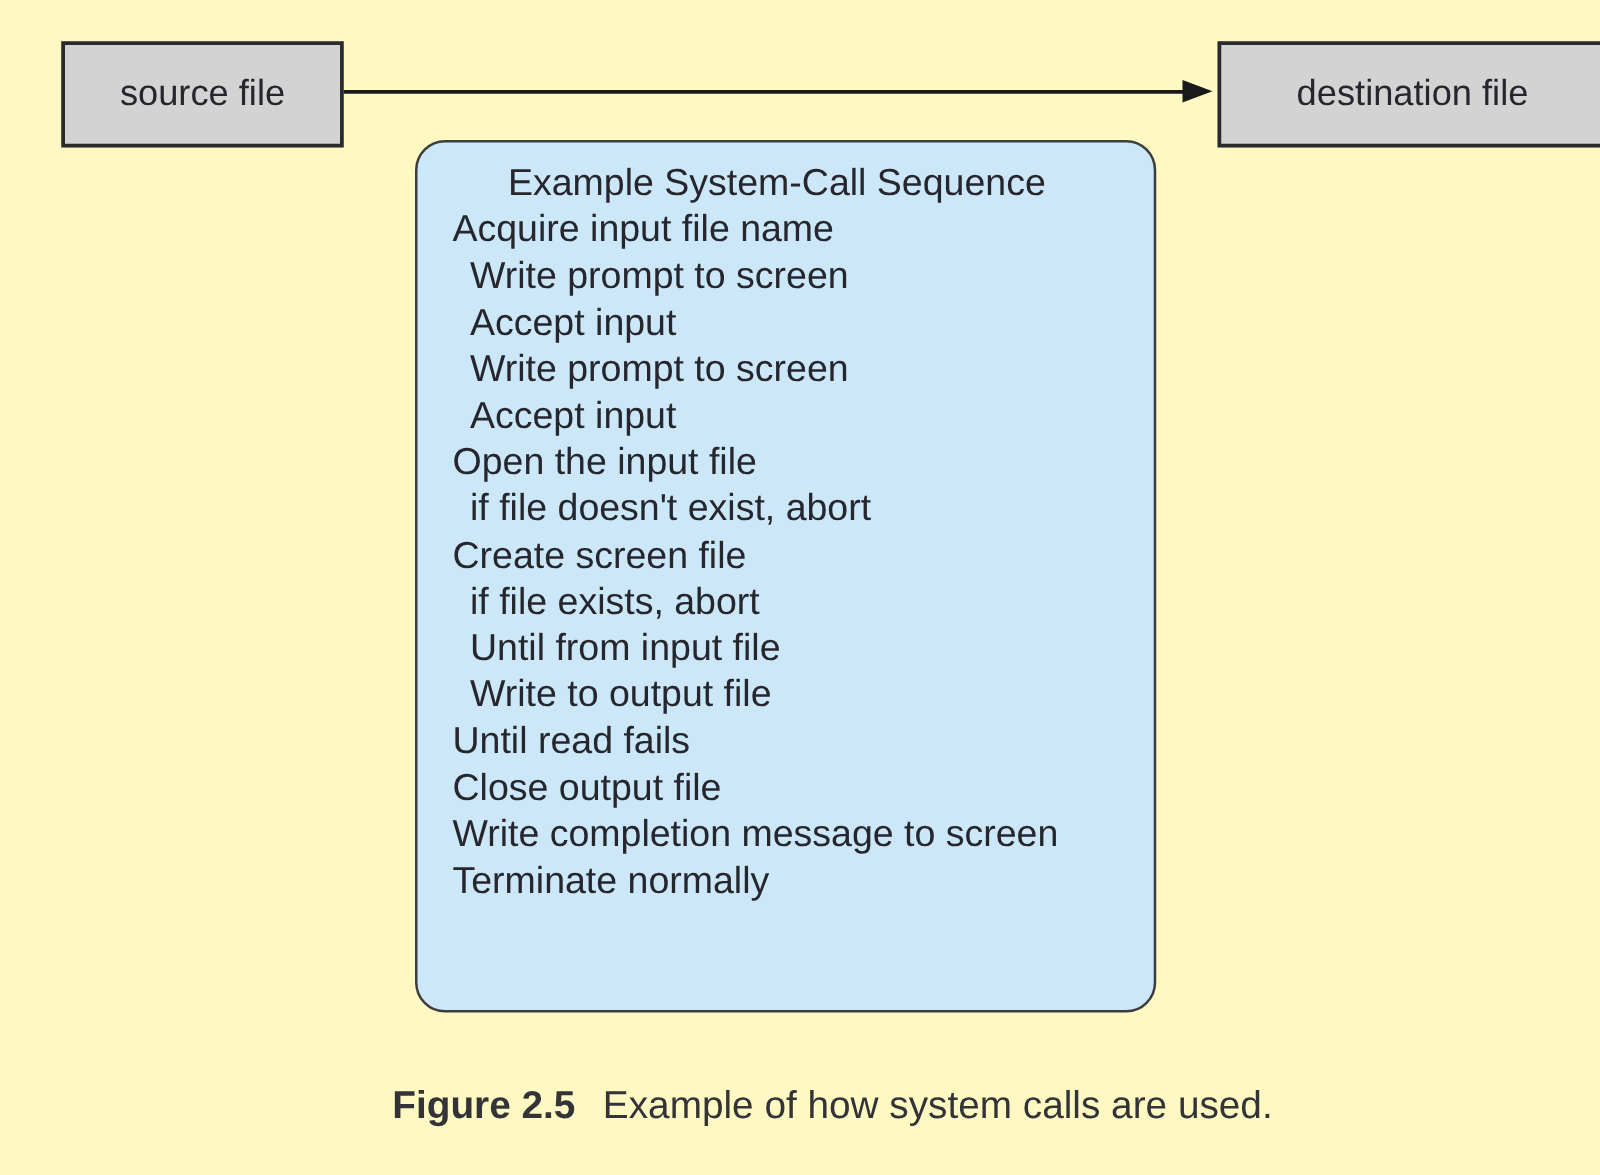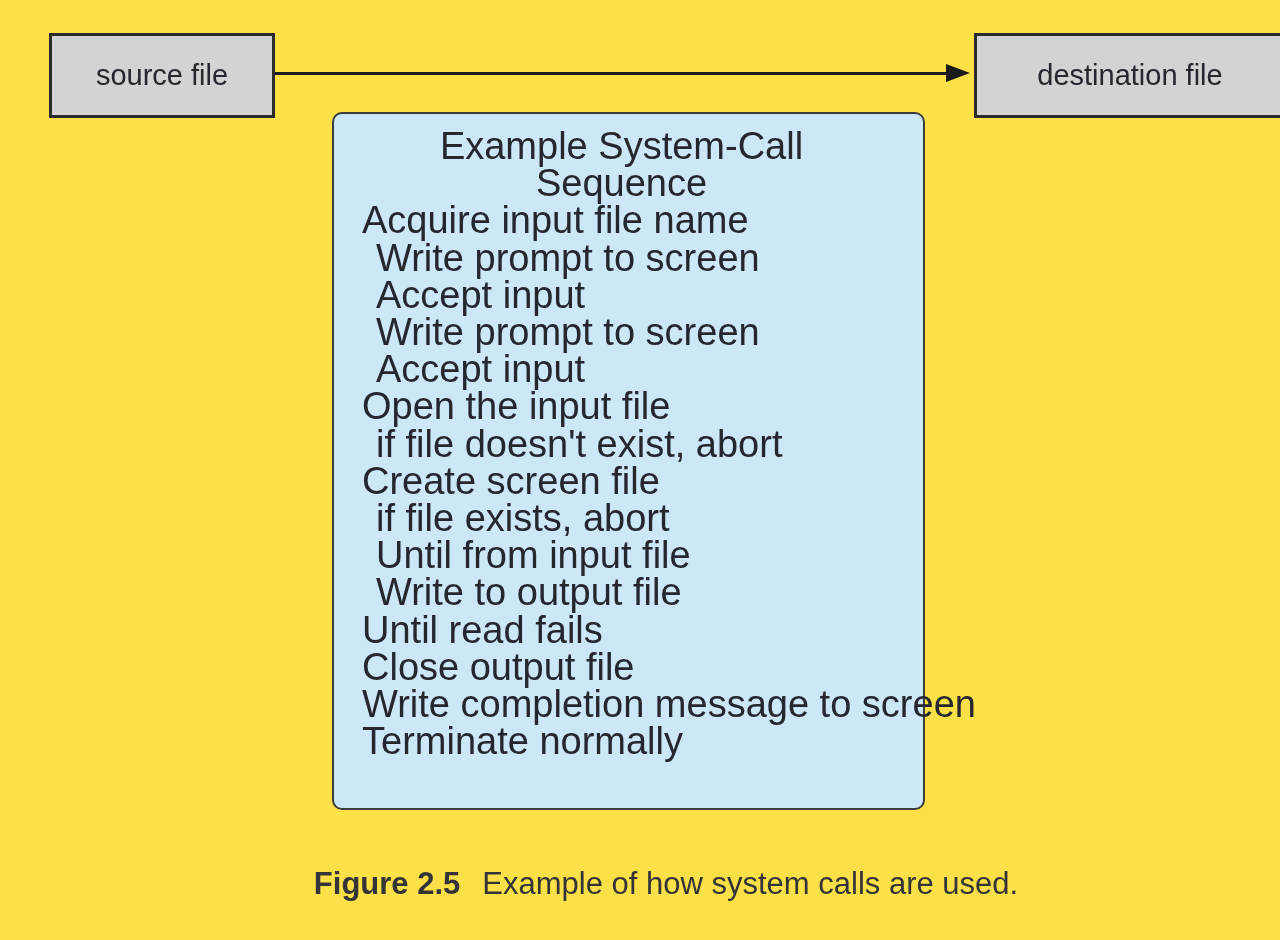--- a/index.html
+++ b/index.html
@@ -5,21 +5,21 @@
   * { margin: 0; padding: 0; box-sizing: border-box; }
   html, body {
     width: 1280px; height: 940px;
     background: #ffffff;
     font-family: "Liberation Sans", sans-serif;
     overflow: hidden;
   }
   .stage {
     position: relative;
     width: 1280px; height: 940px;
-    background: #fde047;
+    background: #fef9c3;
   }
   .file-box {
     position: absolute;
     top: 33px;
     height: 85px;
     background: #d3d3d3;
     border: 3px solid #2b2b2b;
     display: flex;
     align-items: center;
     justify-content: center;
@@ -43,24 +43,24 @@
     border-top: 9.5px solid transparent;
     border-bottom: 9.5px solid transparent;
   }
 
   .callout {
     position: absolute;
     left: 332px; top: 112px;
     width: 593px; height: 698px;
     background: #cbe7f8;
     border: 2px solid #3d3d3d;
-    border-radius: 10px;
+    border-radius: 24px;
     padding: 14px 2px 0 28px;
     color: #26262e;
-    font-size: 38px;
+    font-size: 30px;
     line-height: 37.2px;
   }
   .callout-title {
     text-align: center;
     padding-right: 40px;
   }
   .seq-line { white-space: pre; }
   .seq-line.indent { padding-left: 14px; }
 
   .caption {

